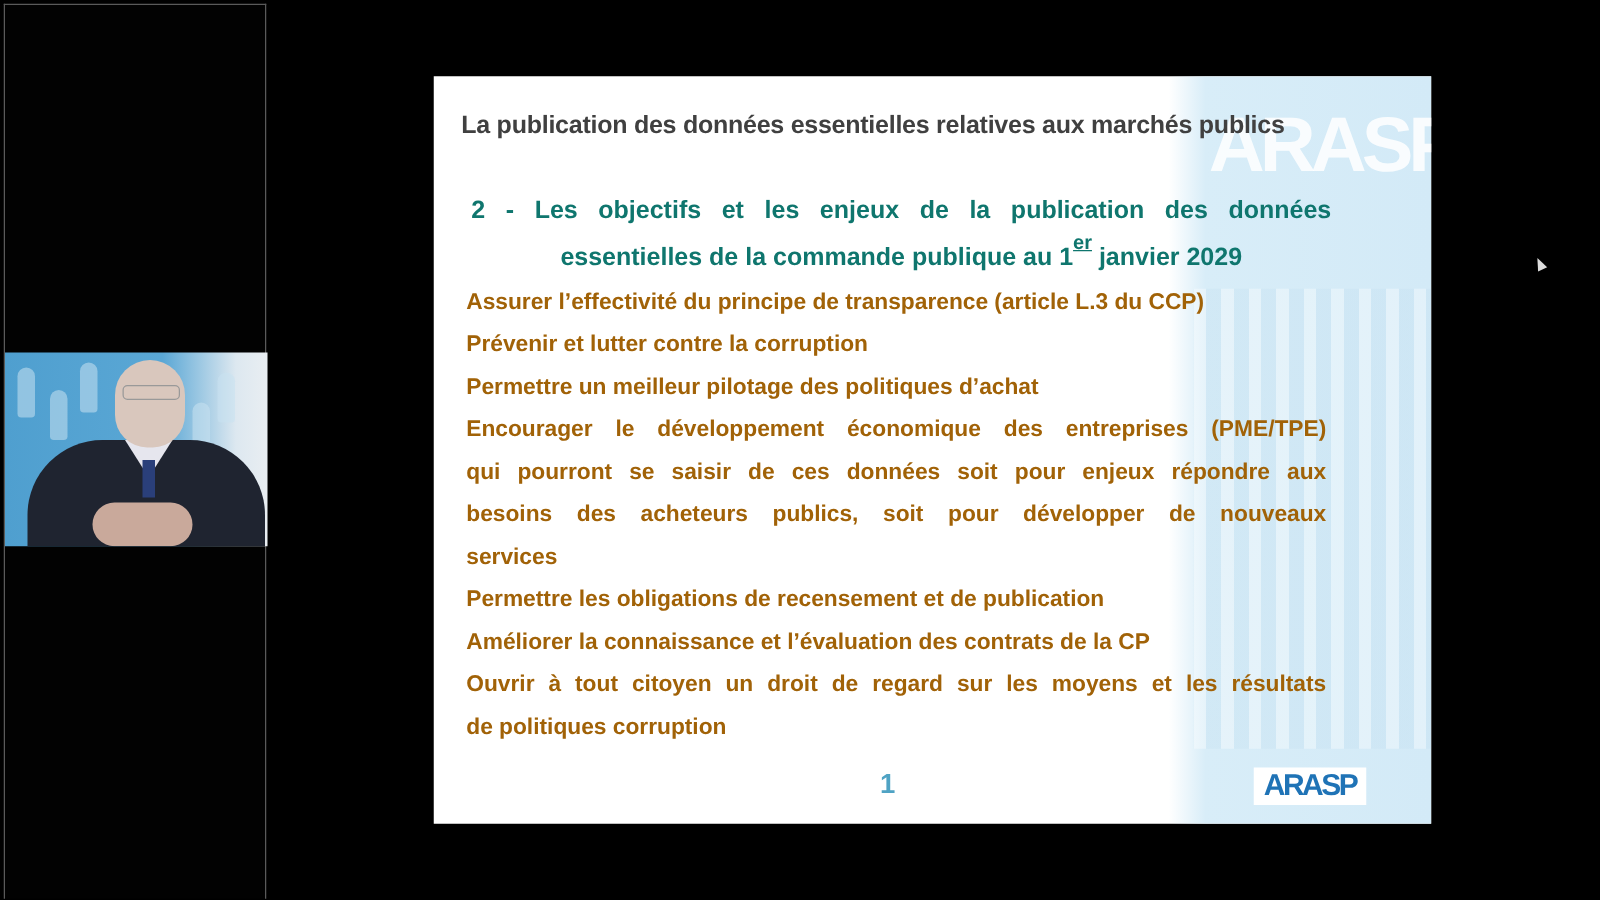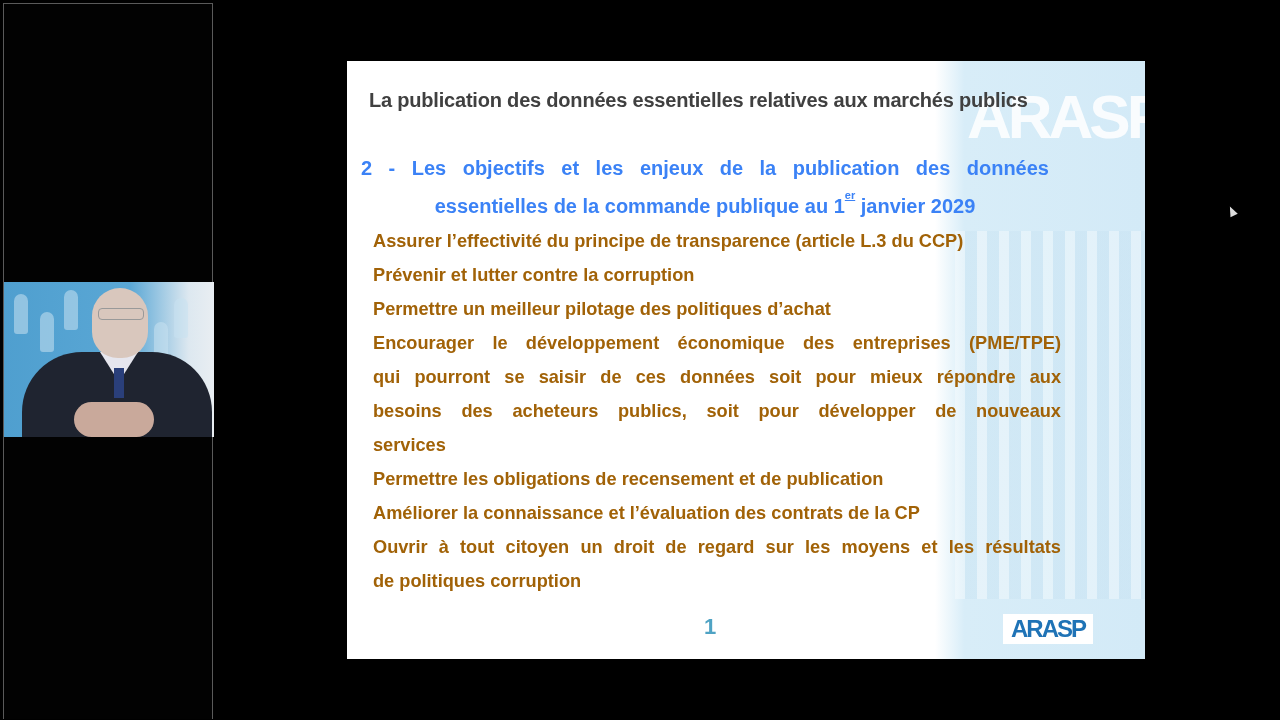--- a/index.html
+++ b/index.html
@@ -36,26 +36,26 @@
   }
   .watermark {
     position:absolute; left:620px; top:20px; font-size:62px; font-weight:bold; color:rgba(255,255,255,0.85);
     letter-spacing:-4px; font-family:"Liberation Sans", sans-serif;
   }
   .title {
     position:absolute; left:22px; top:28px; font-size:20px; font-weight:bold; color:#404040; white-space:nowrap;
     font-family:"Liberation Sans", sans-serif; letter-spacing:-0.2px;
   }
   .subtitle {
-    position:absolute; left:14px; top:88px; width:688px; font-size:20px; font-weight:bold; color:#3b82f6;
+    position:absolute; left:30px; top:88px; width:688px; font-size:20px; font-weight:bold; color:#0f766e;
     line-height:38px;
   }
   .subtitle .l1 { display:block; text-align:justify; text-align-last:justify; }
   .subtitle .l2 { display:block; text-align:center; }
-  .subtitle sup { font-size:11px; vertical-align:top; line-height:12px; position:relative; top:2px;text-decoration:underline; }
+  .subtitle sup { font-size:16px; vertical-align:top; line-height:12px; position:relative; top:2px;text-decoration:underline; }
   .items { position:absolute; left:26px; top:163px; width:688px; }
   .item { font-size:18.2px; font-weight:bold; color:#a16207; line-height:34px; margin:0; }
   .item .jl { display:block; text-align:justify; text-align-last:justify; }
   .item .ll { display:block; }
   .page-num { position:absolute; left:357px; top:553px; font-size:22px; color:#4fa3c4; font-weight:bold; }
   .footer-logo {
     position:absolute; left:656px; top:553px; width:90px; height:30px; background:#fff;
     color:#1f73b6; font-weight:bold; font-size:24px; letter-spacing:-2px; text-align:center; line-height:30px;
   }
   .cursor { position:absolute; left:1228px; top:206px; width:0; height:0;
@@ -91,21 +91,21 @@
     <span class="l1">2 - Les objectifs et les enjeux de la publication des données</span>
     <span class="l2"><span>essentielles de la commande publique au 1</span><sup>er</sup><span> janvier 2029</span></span>
   </div>
 
   <div class="items">
     <p class="item">Assurer l’effectivité du principe de transparence (article L.3 du CCP)</p>
     <p class="item">Prévenir et lutter contre la corruption</p>
     <p class="item">Permettre un meilleur pilotage des politiques d’achat</p>
     <p class="item">
       <span class="jl">Encourager le développement économique des entreprises (PME/TPE)</span>
-      <span class="jl">qui pourront se saisir de ces données soit pour mieux répondre aux</span>
+      <span class="jl">qui pourront se saisir de ces données soit pour enjeux répondre aux</span>
       <span class="jl">besoins des acheteurs publics, soit pour développer de nouveaux</span>
       <span class="ll">services</span>
     </p>
     <p class="item">Permettre les obligations de recensement et de publication</p>
     <p class="item">Améliorer la connaissance et l’évaluation des contrats de la CP</p>
     <p class="item">
       <span class="jl">Ouvrir à tout citoyen un droit de regard sur les moyens et les résultats</span>
       <span class="ll">de politiques corruption</span>
     </p>
   </div>

